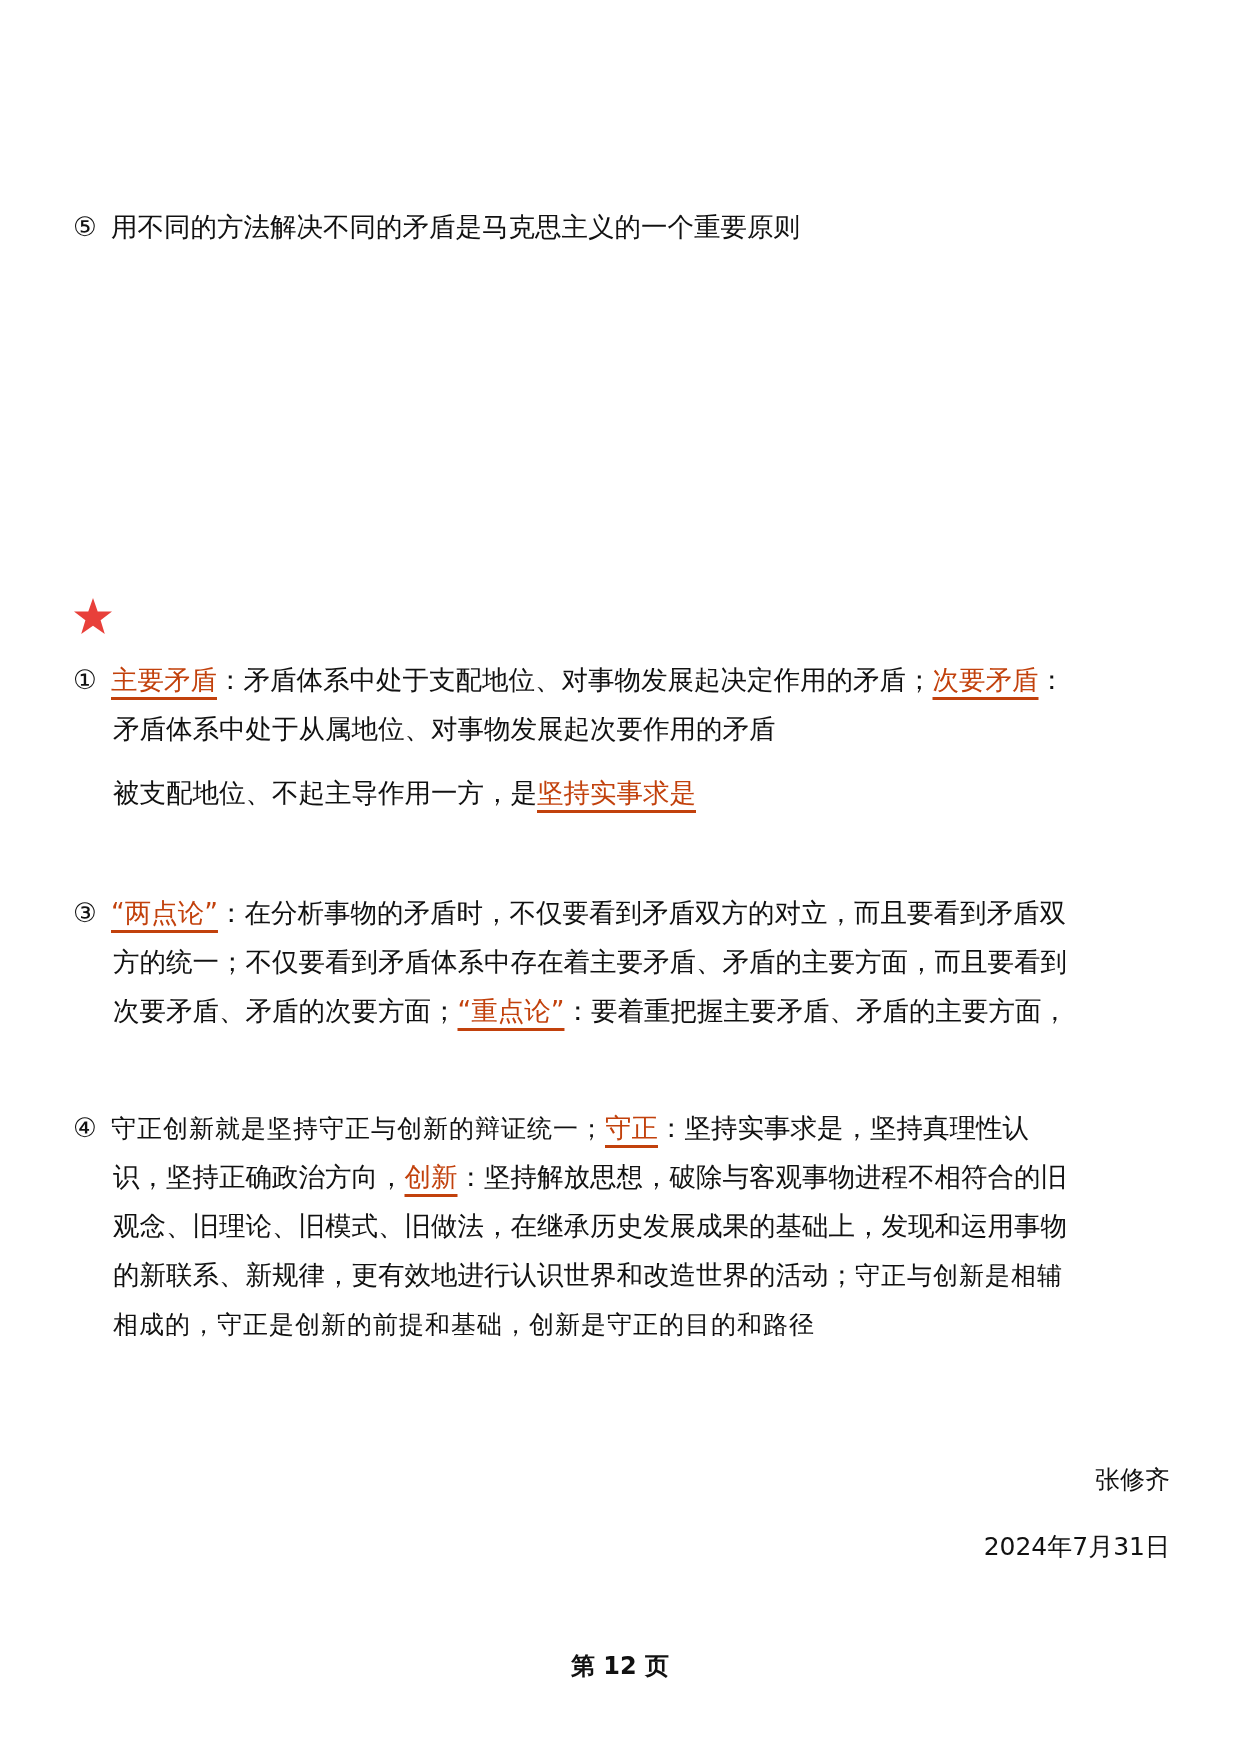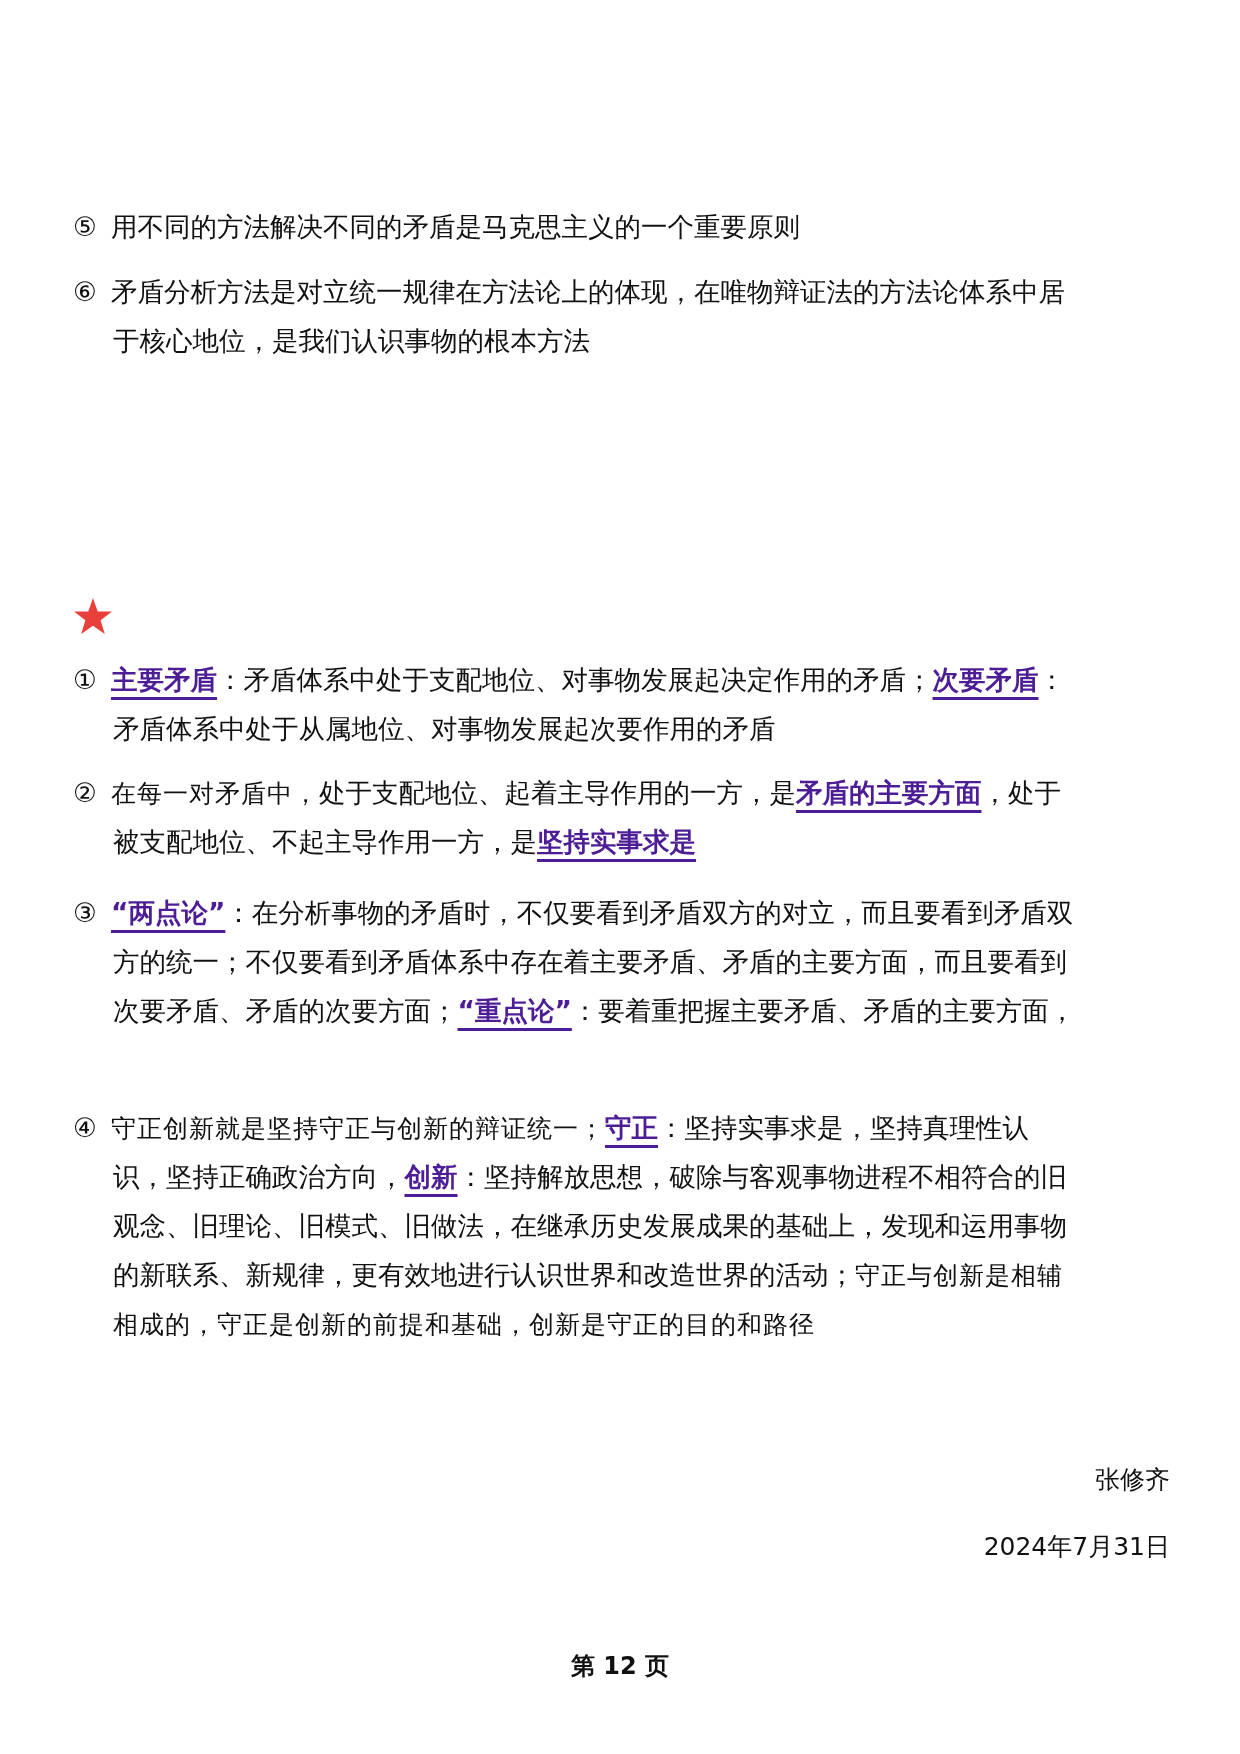--- a/index.html
+++ b/index.html
@@ -35,25 +35,25 @@
     }
     .line.cont {
       padding-left: 40px;
     }
     .num {
       display: inline-block;
       width: 38px;
       font-family: "DejaVu Sans", sans-serif;
     }
     .kw {
-      font-weight: bold;
+      font-weight: normal;
       text-decoration: underline;
       text-decoration-thickness: 3px;
       text-underline-offset: 8px;
-      color: #4c1d95;
+      color: #c2410c;
     }
     .serif {
       font-family: "DejaVu Serif", "Liberation Serif", serif;
       font-size: 25px;
       letter-spacing: 1px;
     }
     .star {
       position: absolute;
       left: 73px;
       top: 596px;
@@ -80,43 +80,34 @@
 <body>
 
 <div class="page">
 
   <div class="item" style="top:202px;">
     <span class="line">
       <span class="num">⑤</span><span>用不同的方法解决不同的矛盾是马克思主义的一个重要原则</span>
     </span>
   </div>
 
-  <div class="item" style="top:267px;">
-    <span class="line">
-      <span class="num">⑥</span><span>矛盾分析方法是对立统一规律在方法论上的体现，在唯物辩证法的方法论体系中居</span>
-    </span>
-    <span class="line cont">于核心地位，是我们认识事物的根本方法</span>
-  </div>
 
 
   <svg class="star" viewBox="0 0 40 40">
     <polygon points="20,2 24.7,15.5 39,15.6 27.6,24.2 31.8,38 20,29.8 8.2,38 12.4,24.2 1,15.6 15.3,15.5" fill="#e8403a"></polygon>
   </svg>
 
   <div class="item" style="top:655px;">
     <span class="line">
       <span class="num">①</span><span class="kw">主要矛盾</span><span>：矛盾体系中处于支配地位、对事物发展起决定作用的矛盾；</span><span class="kw">次要矛盾</span><span>：</span>
     </span>
     <span class="line cont">矛盾体系中处于从属地位、对事物发展起次要作用的矛盾</span>
   </div>
 
   <div class="item" style="top:768px;">
-    <span class="line">
-      <span class="num">②</span><span class="serif">在每一对矛盾中，</span><span>处于支配地位、起着主导作用的一方，是</span><span class="kw">矛盾的主要方面</span><span>，处于</span>
-    </span>
     <span class="line cont">
       <span>被支配地位、不起主导作用一方，是</span><span class="kw">坚持实事求是</span>
     </span>
   </div>
 
   <div class="item" style="top:888px;">
     <span class="line">
       <span class="num">③</span><span class="kw">“两点论”</span><span>：在分析事物的矛盾时，不仅要看到矛盾双方的对立，而且要看到矛盾双</span>
     </span>
     <span class="line cont">方的统一；不仅要看到矛盾体系中存在着主要矛盾、矛盾的主要方面，而且要看到</span>

